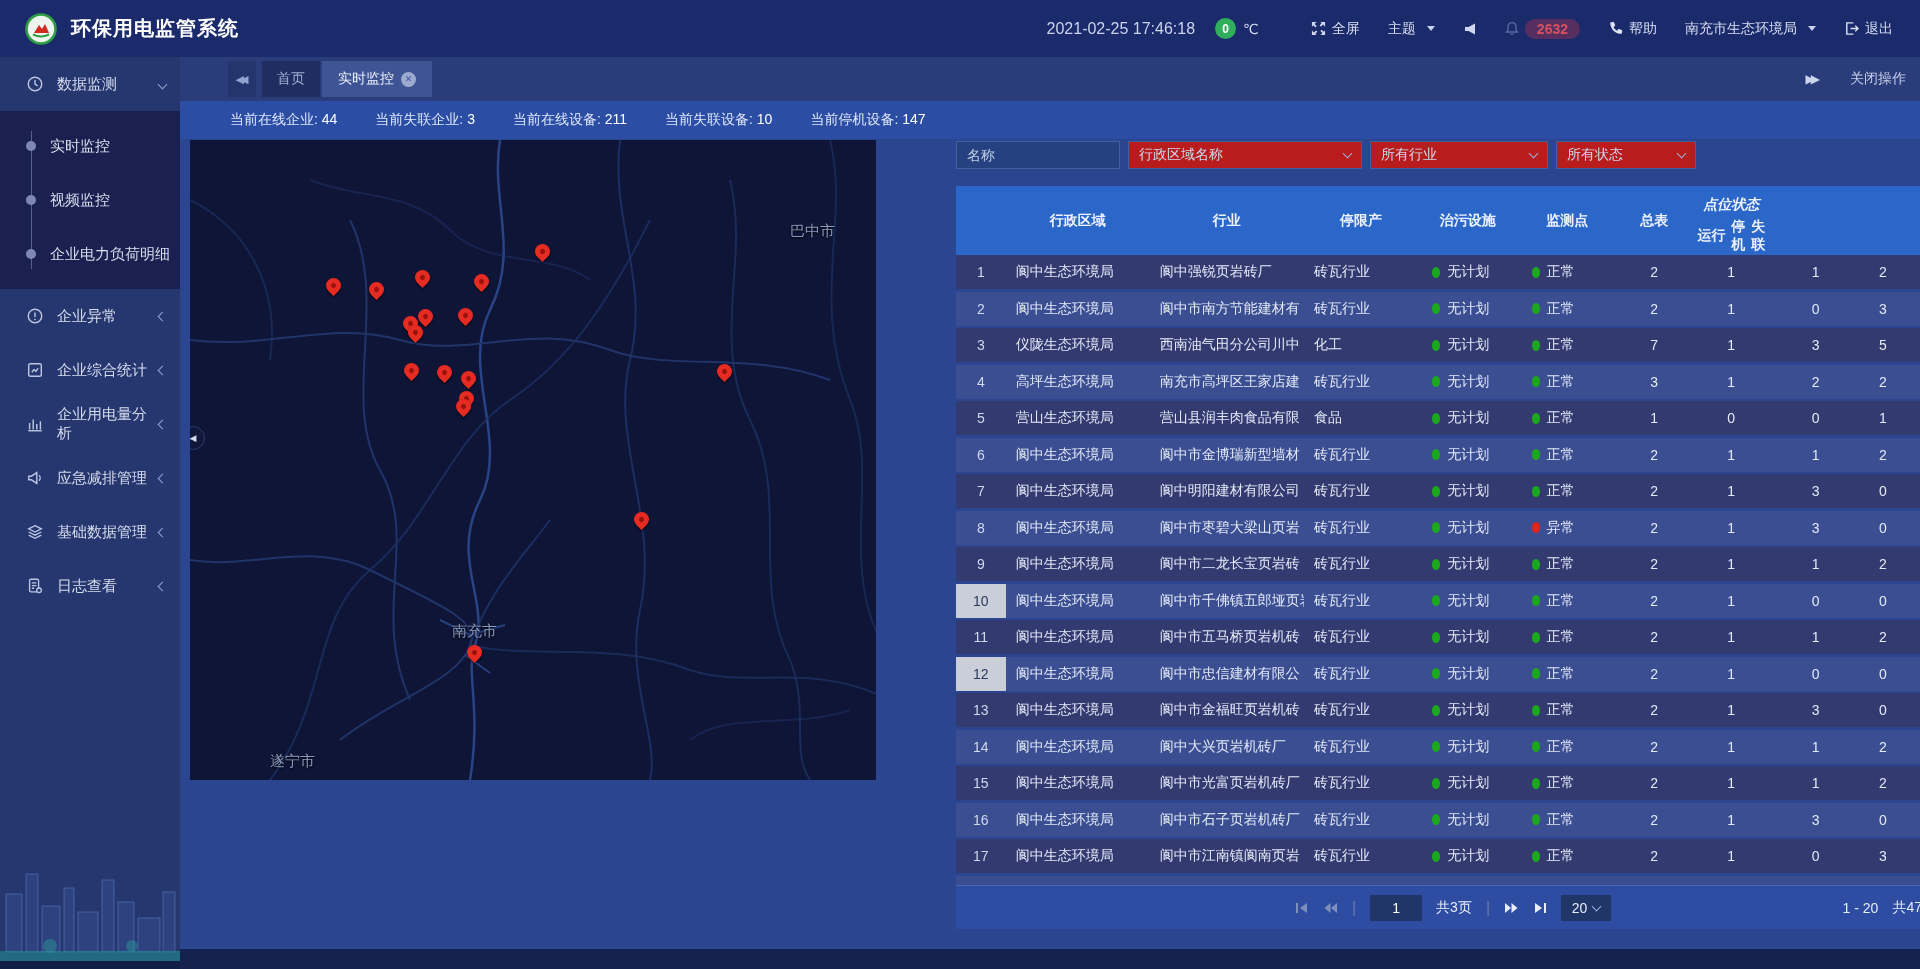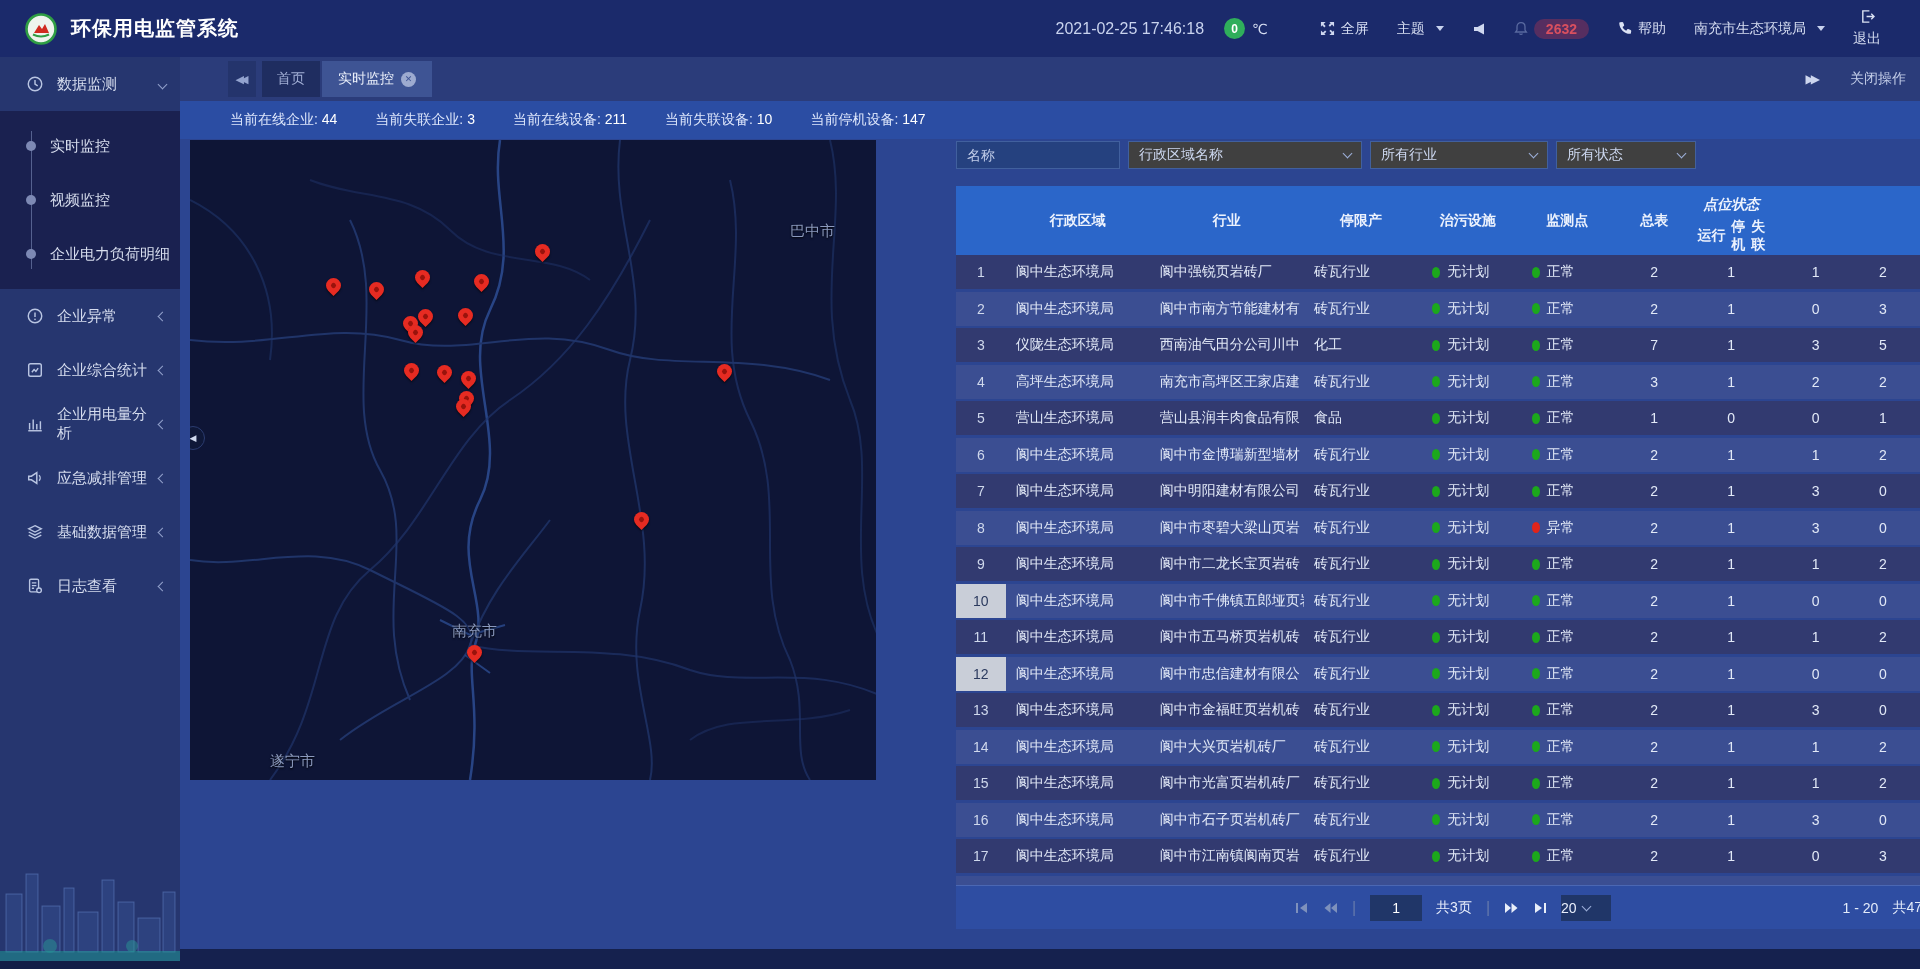--- a/index.html
+++ b/index.html
@@ -12,21 +12,21 @@
   .app-title { color:#ffffff; font-size:20px; font-weight:bold; letter-spacing:1px; margin-left:14px; }
   .hspacer { flex:1; }
   .hitem { display:flex; align-items:center; color:#d7def2; font-size:14px; white-space:nowrap; }
   .datetime { color:#c9d3ee; font-size:16px; margin-right:20px; }
   .temp { margin-right:52px; }
   .temp-circle { width:21px; height:21px; border-radius:50%; background:#2fae5b; color:#fff; font-size:12px; font-weight:bold; display:flex; align-items:center; justify-content:center; margin-right:7px; }
   .hbtn { margin-right:28px; cursor:default; display:flex; align-items:center; gap:6px; }
   .hbtn svg { display:block; }
   .caret { display:inline-block; width:0; height:0; border-left:4px solid transparent; border-right:4px solid transparent; border-top:5px solid #c8d2ee; margin-left:5px; }
   .badge-pill { background:rgba(160,50,85,0.45); color:#d9505f; border-radius:10px; padding:2px 12px; font-size:14px; font-weight:bold; }
-  .hlast { margin-right:39px;flex-direction:column; }
+  .hlast { margin-right:27px; }
 
   
   .sidebar { position:absolute; left:0; top:57px; bottom:0; width:180px; background:#26366f; z-index:20; overflow:hidden; }
   .sgroup { height:54px; display:flex; align-items:center; padding:0 14px 0 26px; color:#d5dcee; font-size:15px; cursor:default; }
   .sgroup .gicon { width:18px; height:18px; margin-right:13px; color:#b9c5e2; flex:0 0 auto; }
   .sgroup .glabel { flex:1; }
   .chev { width:7px; height:7px; border-right:1.6px solid #93a2cc; border-bottom:1.6px solid #93a2cc; flex:0 0 auto; }
   .chev.down { transform:rotate(45deg); }
   .chev.left { transform:rotate(135deg); }
   .submenu { background:#1a2150; position:relative; padding:8px 0; }
@@ -58,21 +58,21 @@
   .map { position:absolute; left:10px; top:1px; width:686px; height:640px; background:#0e1536; overflow:hidden; }
   .map svg.roads { position:absolute; left:0; top:0; }
   .city { position:absolute; color:#8b99bd; font-size:15px; text-shadow:0 1px 2px #000; white-space:nowrap; }
   .pin { position:absolute; width:15px; height:15px; background:#e62b22; border-radius:50% 50% 50% 0; transform:rotate(-45deg); box-shadow:-1px 1px 2px rgba(0,0,0,0.55); }
   .pin::after { content:''; position:absolute; left:5px; top:5px; width:5px; height:5px; border-radius:50%; background:#99130c; }
   .map-collapse { position:absolute; left:-9px; top:286px; width:24px; height:24px; border-radius:50%; background:#0f1838; border:1px solid #2b3c70; color:#d0d9ee; font-size:9px; display:flex; align-items:center; justify-content:center; z-index:5; }
 
   
   .rpanel { position:absolute; left:776px; top:2px; width:994px; }
   .filters { display:flex; gap:8px; height:28px; }
-  .fbox { background:#404040; border:1px solid #41609e; color:#cdd8f0; font-size:14px; display:flex; align-items:center; padding:0 10px; height:28px; }
+  .fbox { background:#b91c1c; border:1px solid #41609e; color:#cdd8f0; font-size:14px; display:flex; align-items:center; padding:0 10px; height:28px; }
   .fbox.sel { justify-content:space-between; }
   .f-name { width:164px; background:#25417f; border:1px solid #41609e; color:#cdd8f0; font-size:14px; padding:0 10px; height:28px; outline:none; }
   .f-name::placeholder { color:#c0cce8; }
   .f-region { width:234px; }
   .f-industry { width:178px; }
   .f-status { width:140px; }
   .fchev { width:7px; height:7px; border-right:1.6px solid #9db0da; border-bottom:1.6px solid #9db0da; transform:rotate(45deg); margin-top:-3px; }
 
   .thead { margin-top:17px; height:69px; background:#2b66c9; display:grid; grid-template-columns:5% 14.5% 15.5% 11.5% 10% 10% 7.5% 8% 18%; color:#ecf2fd; font-size:14px; font-weight:bold; }
   .thc { display:flex; align-items:center; justify-content:center; }
@@ -90,21 +90,21 @@
   .c.num.numhl { background:#c9ced8; color:#2b3a5e; }
   .c.l { justify-content:flex-start; padding-left:10px; }
   .c.st { padding-left:14px; gap:7px; }
   .c.ctr { justify-content:center; }
   .dot { width:8px; height:11px; border-radius:50%; flex:0 0 auto; }
 
   .pager { height:44px; background:#2e4da2; border-top:1px solid #4b67b3; position:relative; display:flex; align-items:center; justify-content:center; gap:14px; color:#e8eefb; font-size:14px; }
   .pgbtn { display:flex; align-items:center; justify-content:center; }
   .pg-sep { color:#6479ab; font-size:16px; }
   .pg-box { width:52px; height:26px; background:#203668; color:#fff; display:flex; align-items:center; justify-content:center; }
-  .pg-size { width:50px; height:26px; background:#203668; color:#e8eefb; display:flex; align-items:center; gap:6px; }
+  .pg-size { width:50px; height:26px; background:#203668; color:#e8eefb; display:flex; align-items:center; justify-content:center; gap:6px; }
   .pg-size .fchev { margin-top:-2px; }
   .pg-range { position:absolute; right:14px; top:0; height:44px; display:flex; align-items:center; gap:14px; color:#e3ebfa; }
 </style>
 </head>
 <body>
 
 <div class="app">
 
   <div class="header">
     <svg class="logo" viewBox="0 0 32 32">

